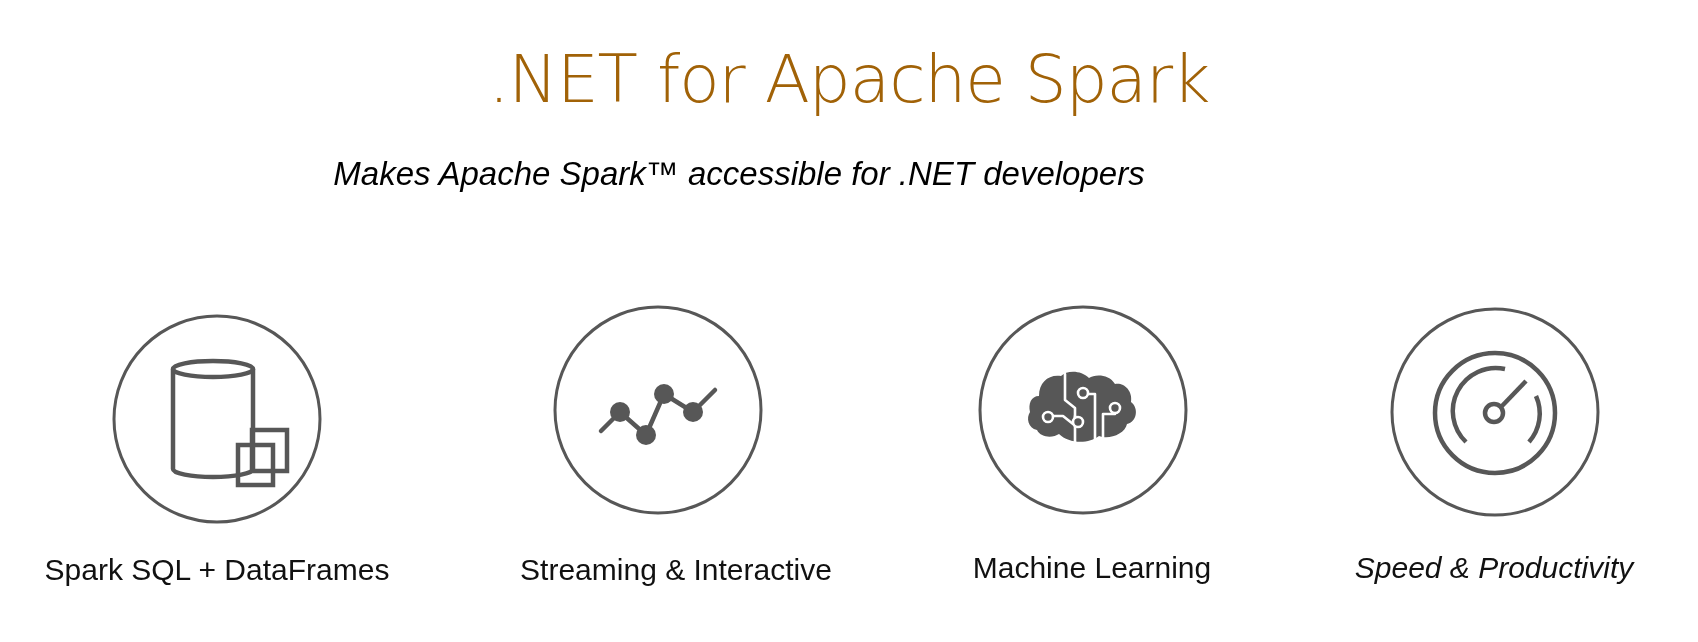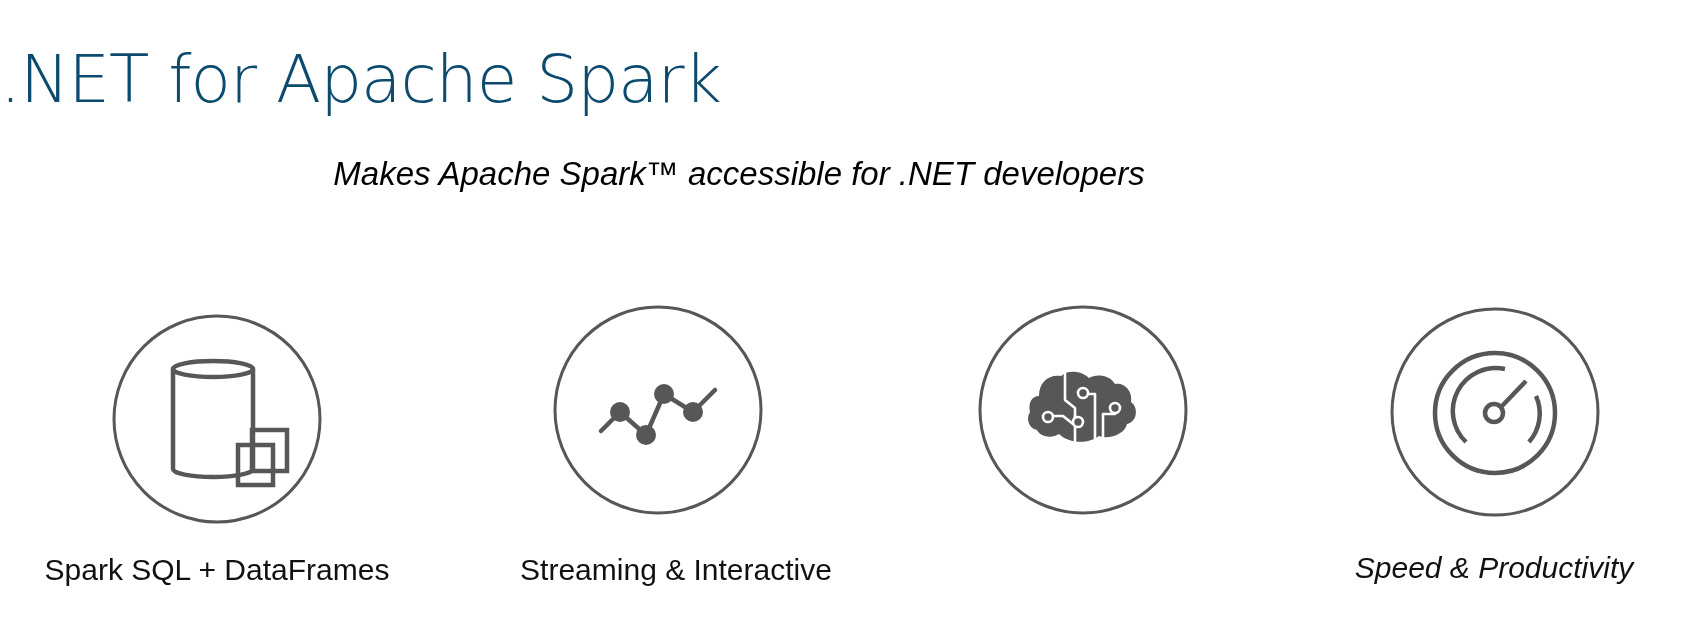--- a/index.html
+++ b/index.html
@@ -13,27 +13,27 @@
       position: relative;
       overflow: hidden;
       font-family: "Liberation Sans", sans-serif;
       color: #000000;
     }
     .title {
       position: absolute;
       left: 0;
       width: 1698px;
       top: 40px;
-      text-align: left;
+      text-align: center;
       font-family: "DejaVu Sans", sans-serif;
       font-weight: 200;
       font-size: 66px;
       line-height: 80px;
       letter-spacing: -1px;
-      color: #0c4a6e;
+      color: #a16207;
       margin: 0;
     }
     .subtitle {
       position: absolute;
       left: 0;
       width: 1478px;
       top: 154px;
       text-align: center;
       font-family: "Liberation Sans", sans-serif;
       font-style: italic;
@@ -118,20 +118,21 @@
       <path d="M98 112 L98 114"></path>
     </g>
 
     <g fill="#575757" stroke="#ffffff" stroke-width="2.6">
       <circle cx="71" cy="113" r="5"></circle>
       <circle cx="101" cy="118" r="5"></circle>
       <circle cx="106" cy="89" r="5"></circle>
       <circle cx="138" cy="104" r="5"></circle>
     </g>
   </svg>
+  <div class="label" style="left:882px; top:550px;">Machine Learning</div>
 </div>
 
 <div class="feature" style="left:0;font-style:italic;">
   <svg class="badge" width="212" height="212" viewBox="0 0 212 212" style="left:1389px; top:306px;">
     <circle cx="106" cy="106" r="103" fill="none" stroke="#575757" stroke-width="3"></circle>
 
     <circle cx="106" cy="107" r="60" fill="none" stroke="#575757" stroke-width="4.5"></circle>
 
     <path d="M77 136 A43 43 0 0 1 116 63" fill="none" stroke="#575757" stroke-width="4.5"></path>
     <path d="M147 90 A43 43 0 0 1 140 136" fill="none" stroke="#575757" stroke-width="4.5"></path>

